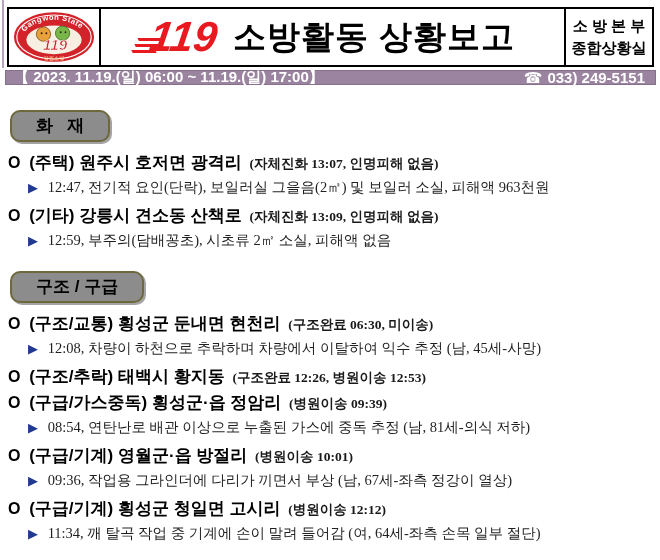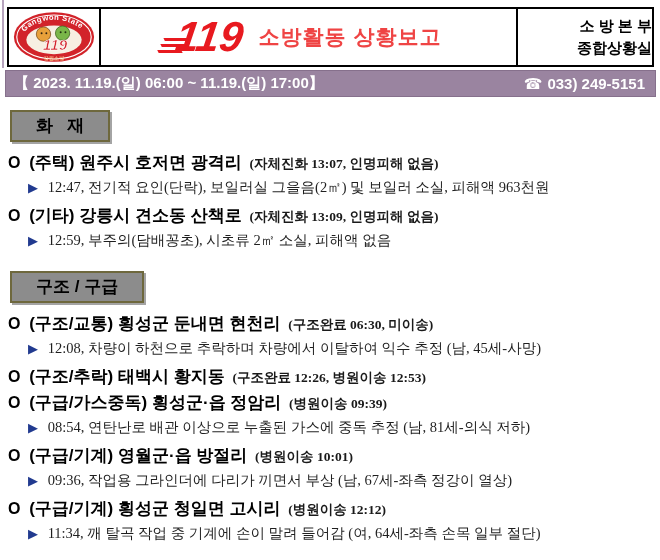--- a/index.html
+++ b/index.html
@@ -19,40 +19,40 @@
   .title-cell { flex:1; display:flex; align-items:center; justify-content:center; gap:10px; }
   .mark119 {
     font-weight:bold; font-style:italic; font-size:42px; line-height:1;
     color:#e8191f; display:inline-block; transform:skewX(-8deg); position:relative; margin-right:6px;
   }
   .mark119::after{
     content:""; position:absolute; left:-16px; bottom:5px; width:24px; height:3px;
     background:#e8191f; transform:skewX(32deg);
     box-shadow:6px -6px 0 #e8191f, 12px -12px 0 #e8191f;
   }
-  .main-title { font-size:21px; font-weight:800; letter-spacing:1px; color:#ef4444; white-space:nowrap; }
+  .main-title { font-size:33px; font-weight:800; letter-spacing:1px; color:#000000; white-space:nowrap; }
   .office-cell {
-    width:136px; border-left:2px solid #000; display:flex; flex-direction:column;
-    align-items:flex-end; justify-content:center; gap:5px; font-weight:bold; font-size:15px;
+    width:88px; border-left:2px solid #000; display:flex; flex-direction:column;
+    align-items:center; justify-content:center; gap:5px; font-weight:bold; font-size:15px;
   }
   .office-cell div { white-space:pre; line-height:1.1; }
 
   
   .period-bar {
-    position:absolute; left:5px; top:70px; right:4px; height:27px;
+    position:absolute; left:5px; top:70px; right:4px; height:15px;
     background:#9a84a0; border:1px solid #86708c;
     display:flex; align-items:center; justify-content:space-between;
     padding:0 10px 0 8px; color:#fff; font-weight:bold; font-size:15px; white-space:nowrap;
   }
   .phone-wrap { display:flex; align-items:center; gap:5px; }
 
   
   .content { position:absolute; left:8px; top:100px; right:4px; }
   .section-label {
-    display:inline-block; background:#8c8c8c; border:2px solid #6e683d; border-radius:0;
+    display:inline-block; background:#8c8c8c; border:2px solid #6e683d; border-radius:10px;
     padding:2px 24px 3px; font-size:17px; font-weight:bold; color:#000;
     box-shadow:2px 2px 0 rgba(90,90,90,.55); margin:10px 0 9px 2px;
   }
   .section-label span { white-space:pre; }
   .item-line { font-size:17px; font-weight:bold; line-height:24px; white-space:nowrap; margin-bottom:1px; }
   .item-marker { font-weight:bold; font-size:16px; margin-right:4px; }
   .item-status {
     font-family:"Liberation Serif","DejaVu Serif",serif;
     font-weight:bold; font-size:13.5px; color:#1a1a1a; margin-left:3px;
   }

